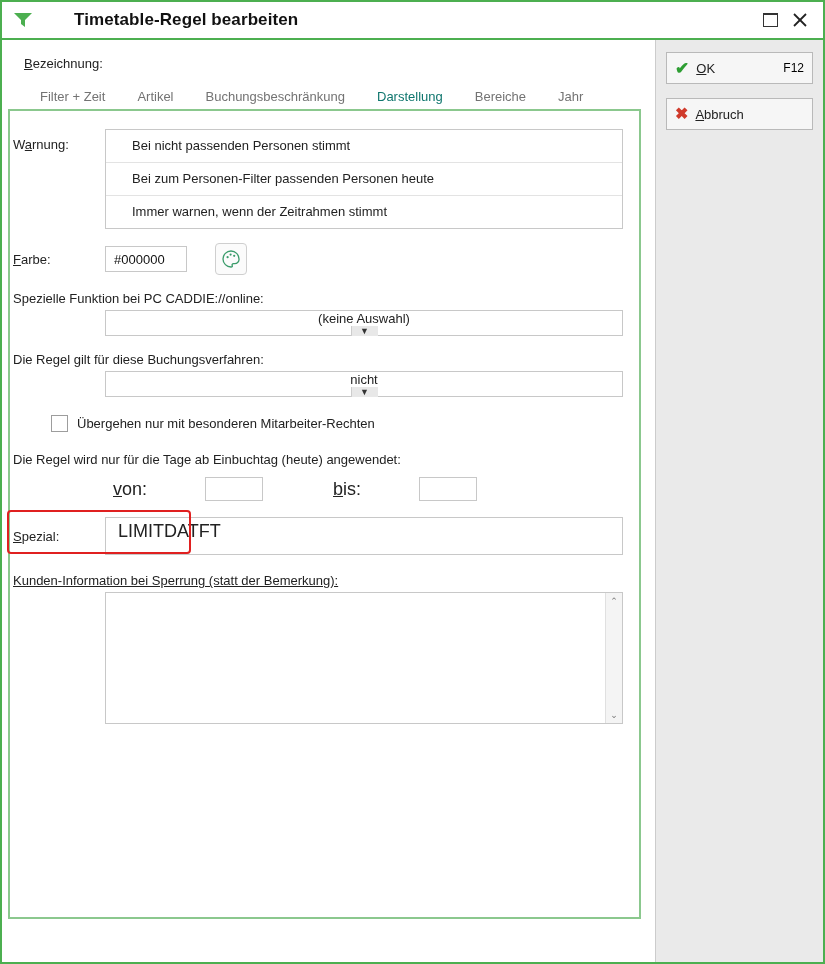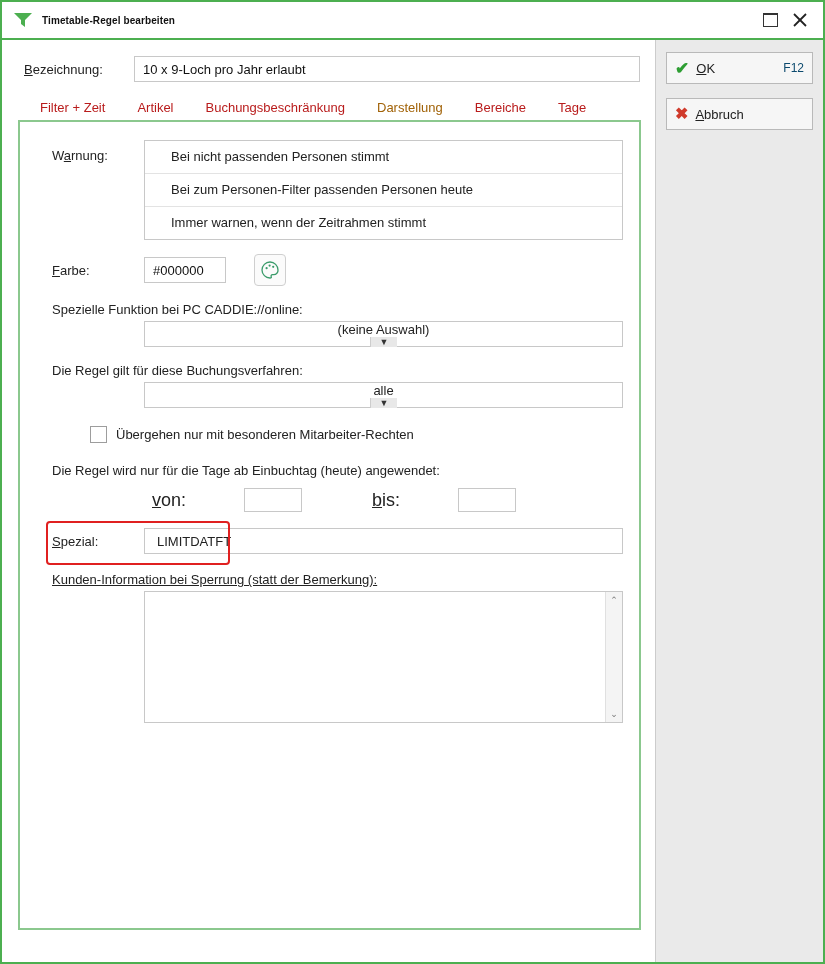--- a/index.html
+++ b/index.html
@@ -39,25 +39,26 @@
   }
   .title-icon {
     width: 22px;
     height: 20px;
     margin-right: 8px;
     display: flex;
     align-items: center;
     justify-content: center;
   }
   .title-text {
-    font-size: 10px;
+    font-size: 17px;
     font-weight: bold;
     color: #111111;
     flex: 1;
     letter-spacing: 0.1px;
+    margin-left: 32px;
   }
   .win-btn {
     width: 30px;
     height: 26px;
     display: flex;
     align-items: center;
     justify-content: center;
     color: #222;
   }
   .win-btn .sq {
@@ -94,21 +95,21 @@
     padding: 0 8px;
     box-sizing: border-box;
     margin-bottom: 14px;
     font-size: 13px;
   }
   .side-btn .lbl {
     flex: 1;
     margin-left: 7px;
   }
   .side-btn .key {
-    color: #0c4a6e;
+    color: #000000;
     font-size: 12px;
     margin-left: 16px;
   }
   .check-ic {
     color: #2e9e33;
     font-size: 17px;
     font-weight: bold;
     line-height: 1;
   }
   .x-ic {
@@ -117,20 +118,21 @@
     font-weight: bold;
     line-height: 1;
   }
   u { text-decoration: underline; }
 
   
   .row-bez {
     display: flex;
     align-items: center;
     padding: 16px 14px 0 22px;
+    justify-content: space-between;
   }
   .row-bez .lab { width: 110px; font-size: 13px; }
   .txtbox {
     border: 1px solid #c8c8c8;
     background: #ffffff;
     height: 26px;
     line-height: 26px;
     padding: 0 8px;
     box-sizing: border-box;
     font-size: 13px;
@@ -140,34 +142,34 @@
   .tabs {
     display: flex;
     align-items: flex-end;
     margin: 12px 0 0 22px;
     height: 26px;
     border-bottom: 0;
   }
   .tab {
     padding: 3px 16px 5px 16px;
     font-size: 13px;
-    color: #b91c1c;
+    color: #737373;
     background: transparent;
     border: 0;
   }
   .tab.active {
-    color: #a16207;
+    color: #0f766e;
   }
   .panel {
-    margin: 0 14px 0 16px;
+    margin: 0 14px 0 6px;
     border: 2px solid #8bc88e;
     background: #ffffff;
     height: 810px;
     box-sizing: border-box;
-    padding: 18px 16px 0 32px;
+    padding: 18px 16px 0 3px;
     position: relative;
   }
   
   .warn-row {
     display: flex;
     align-items: flex-start;
   }
   .warn-label {
     width: 92px;
     font-size: 13px;
@@ -280,24 +282,24 @@
   .spezial-row {
     display: flex;
     align-items: center;
     margin-top: 16px;
     position: relative;
   }
   .spezial-row .lab { width: 92px; font-size: 13px; }
   .spezial-box {
     flex: 1;
     border: 1px solid #c8c8c8;
-    height: 26px;
+    height: 38px;
     line-height: 26px;
     padding-left: 12px;
-    font-size: 13px;
+    font-size: 18px;
     box-sizing: border-box;
   }
   .redbox {
     position: absolute;
     left: -6px;
     top: -7px;
     width: 180px;
     height: 40px;
     border: 2px solid #e02020;
     border-radius: 4px;
@@ -348,30 +350,29 @@
       </svg>
     </span>
   </div>
 
   <div class="body-wrap">
 
     <div class="content">
 
       <div class="row-bez">
         <span class="lab"><u>B</u>ezeichnung:</span>
-        <span class="txtbox" style="width:506px;">10 x 9-Loch pro Jahr erlaubt</span>
       </div>
 
       <div class="tabs">
         <div class="tab">Filter + Zeit</div>
         <div class="tab">Artikel</div>
         <div class="tab">Buchungsbeschränkung</div>
         <div class="tab active">Darstellung</div>
         <div class="tab">Bereiche</div>
-        <div class="tab">Tage</div>
+        <div class="tab">Jahr</div>
       </div>
 
       <div class="panel">
 
         <div class="warn-row">
           <div class="warn-label">W<u>a</u>rnung:</div>
           <div class="listbox">
             <div class="lopt">Bei nicht passenden Personen stimmt</div>
             <div class="lopt">Bei zum Personen-Filter passenden Personen heute</div>
             <div class="lopt">Immer warnen, wenn der Zeitrahmen stimmt</div>
@@ -392,21 +393,21 @@
         </div>
 
         <div class="sec-label">Spezielle Funktion bei PC CADDIE://online:</div>
         <div class="combo">
           <span class="ctext">(keine Auswahl)</span>
           <span class="carrow">▼</span>
         </div>
 
         <div class="sec-label">Die Regel gilt für diese Buchungsverfahren:</div>
         <div class="combo">
-          <span class="ctext">alle</span>
+          <span class="ctext">nicht</span>
           <span class="carrow">▼</span>
         </div>
 
         <div class="chk-row">
           <span class="chkbox"></span>
           <span>Übergehen nur mit besonderen Mitarbeiter-Rechten</span>
         </div>
 
         <div class="sec-label" style="margin-top:20px;">Die Regel wird nur für die Tage ab Einbuchtag (heute) angewendet:</div>
         <div class="dates-row">

